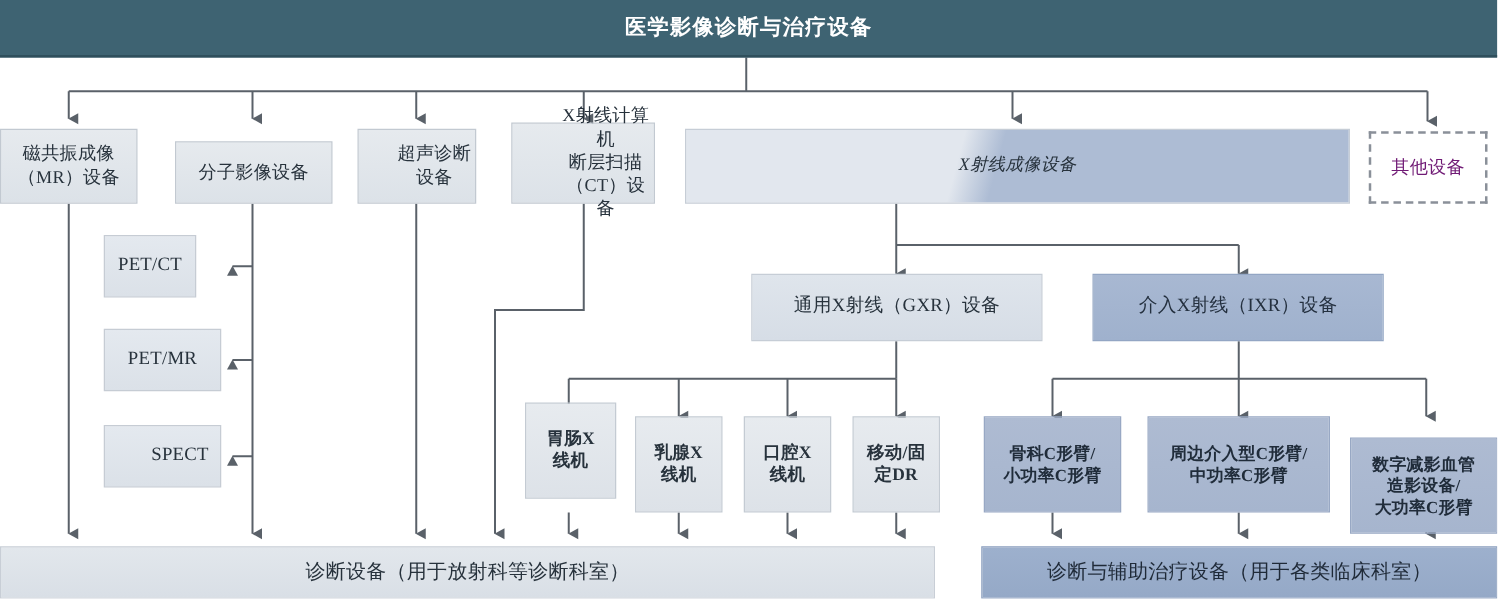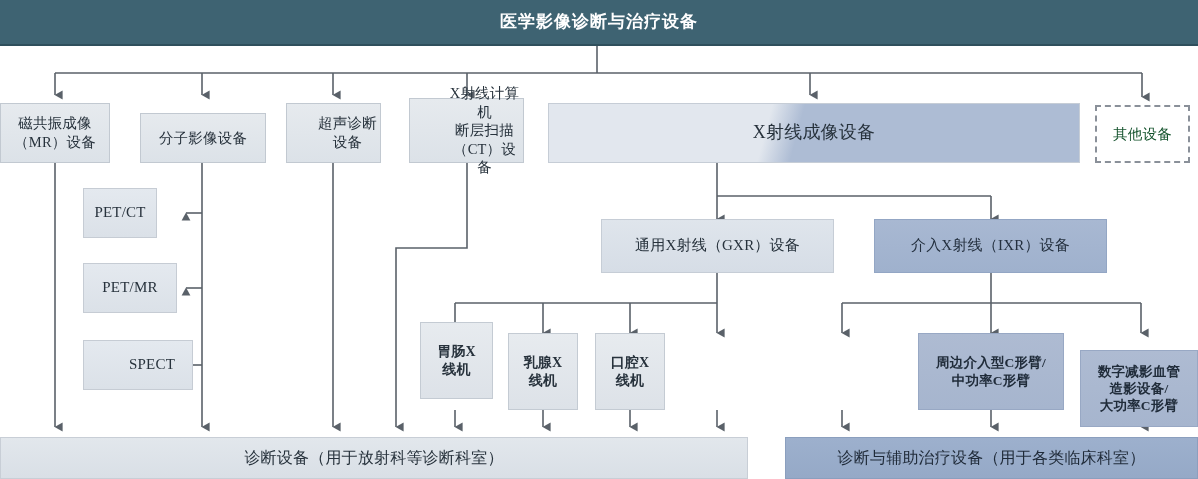--- a/index.html
+++ b/index.html
@@ -55,31 +55,32 @@
   }
   .petbox{
     background:linear-gradient(180deg,#e4e9ef 0%,#dbe1e8 100%);
     border:1px solid #c6ccd4;
     font-size:15px;
   }
   .dashedbox{
     background:#ffffff;
     border:2px dashed #8a9099;
     font-size:14.5px;
-    color:#14532d;
+    color:#701a75;
   }
   
   .xray-bar{
     border:1px solid #c6cdd6;
-    font-size:18px;
+    font-size:14px;
     background:linear-gradient(105deg,
         #e2e7ee 0%,
         #e2e7ee 41%,
         #adbcd4 47%,
         #adbcd4 100%);
+    font-style:italic;
   }
   .gxr{
     background:linear-gradient(180deg,#dfe5ec 0%,#d6dde6 100%);
     border:1px solid #c6cdd6;
     font-size:15px;
   }
   .ixr{
     background:linear-gradient(180deg,#a8b8d2 0%,#9fb1cd 100%);
     border:1px solid #93a6c4;
     font-size:15px;
@@ -197,41 +198,47 @@
   <div class="node dashedbox" style="left:1095px;top:105px;width:95px;height:58px;">
     <span class="stack">其他设备</span>
   </div>
 
   <div class="node petbox" style="left:83px;top:188px;width:74px;height:50px;">
     <span class="stack">PET/CT</span>
   </div>
   <div class="node petbox" style="left:83px;top:263px;width:94px;height:50px;">
     <span class="stack">PET/MR</span>
   </div>
-  <div class="node petbox" style="left:83px;top:340px;width:110px;height:50px;padding-left:28px;">
+  <div class="node petbox" style="left:83px;top:340px;width:94px;height:50px;padding-left:28px;">
     <span class="stack">SPECT</span>
   </div>
 
   <div class="node gxr" style="left:601px;top:219px;width:233px;height:54px;">
     <span class="stack">通用X射线（GXR）设备</span>
   </div>
   <div class="node ixr" style="left:874px;top:219px;width:233px;height:54px;">
     <span class="stack">介入X射线（IXR）设备</span>
   </div>
 
   <div class="node leafbox" style="left:420px;top:322px;width:73px;height:77px;">
     <span class="stack">胃肠X<br>线机</span>
   </div>
   <div class="node leafbox" style="left:508px;top:333px;width:70px;height:77px;">
     <span class="stack">乳腺X<br>线机</span>
   </div>
   <div class="node leafbox" style="left:595px;top:333px;width:70px;height:77px;">
     <span class="stack">口腔X<br>线机</span>
   </div>
-
+  <div class="node leafbox" style="left:682px;top:333px;width:70px;height:77px;">
+    <span class="stack">移动/固<br>定DR</span>
+  </div>
+
+  <div class="node cleaf" style="left:787px;top:333px;width:110px;height:77px;">
+    <span class="stack">骨科C形臂/<br>小功率C形臂</span>
+  </div>
   <div class="node cleaf" style="left:918px;top:333px;width:146px;height:77px;">
     <span class="stack">周边介入型C形臂/<br>中功率C形臂</span>
   </div>
   <div class="node cleaf" style="left:1080px;top:350px;width:118px;height:77px;">
     <span class="stack">数字减影血管<br>造影设备/<br>大功率C形臂</span>
   </div>
 
   <div class="node bottom-left" style="left:0px;top:437px;width:748px;height:42px;">
     <span class="stack">诊断设备（用于放射科等诊断科室）</span>
   </div>

